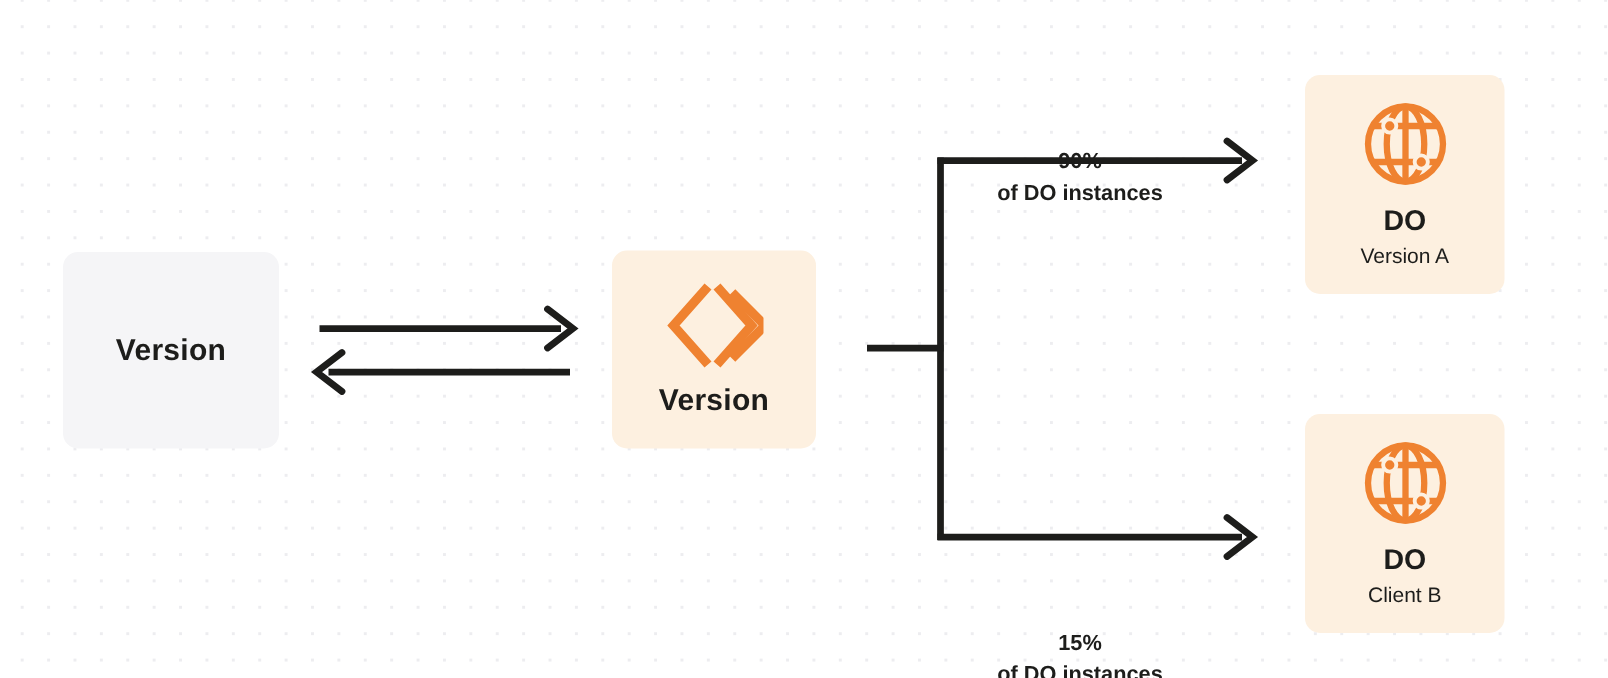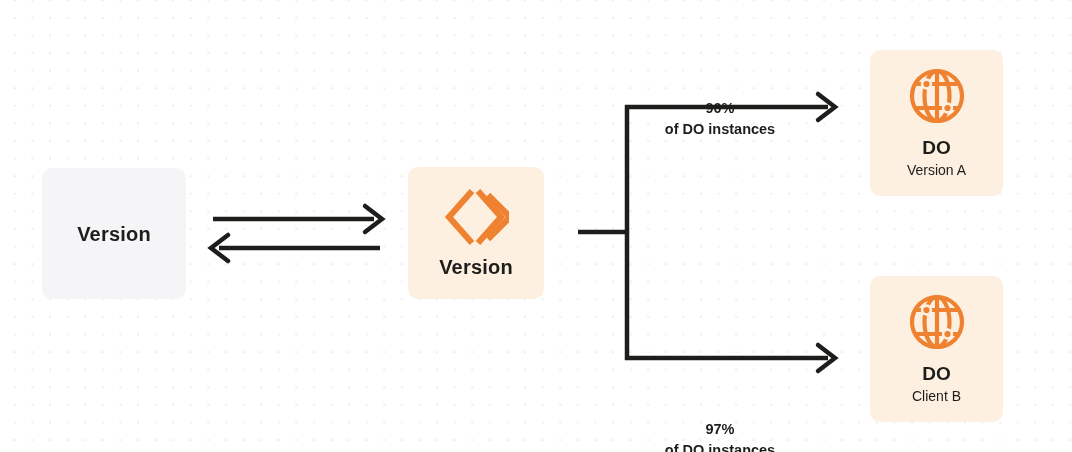--- a/index.html
+++ b/index.html
@@ -222,17 +222,17 @@
     <span class="node-title-small">DO</span>
     <span class="node-subtitle">Client B</span>
   </div>
 
   <div class="edge-label label-90">
     <span class="pct">90%</span>
     <span class="sub">of DO instances</span>
   </div>
 
   <div class="edge-label label-10">
-    <span class="pct">97%</span>
+    <span class="pct">15%</span>
     <span class="sub">of DO instances</span>
   </div>
 
 </div>
 
 </body></html>

